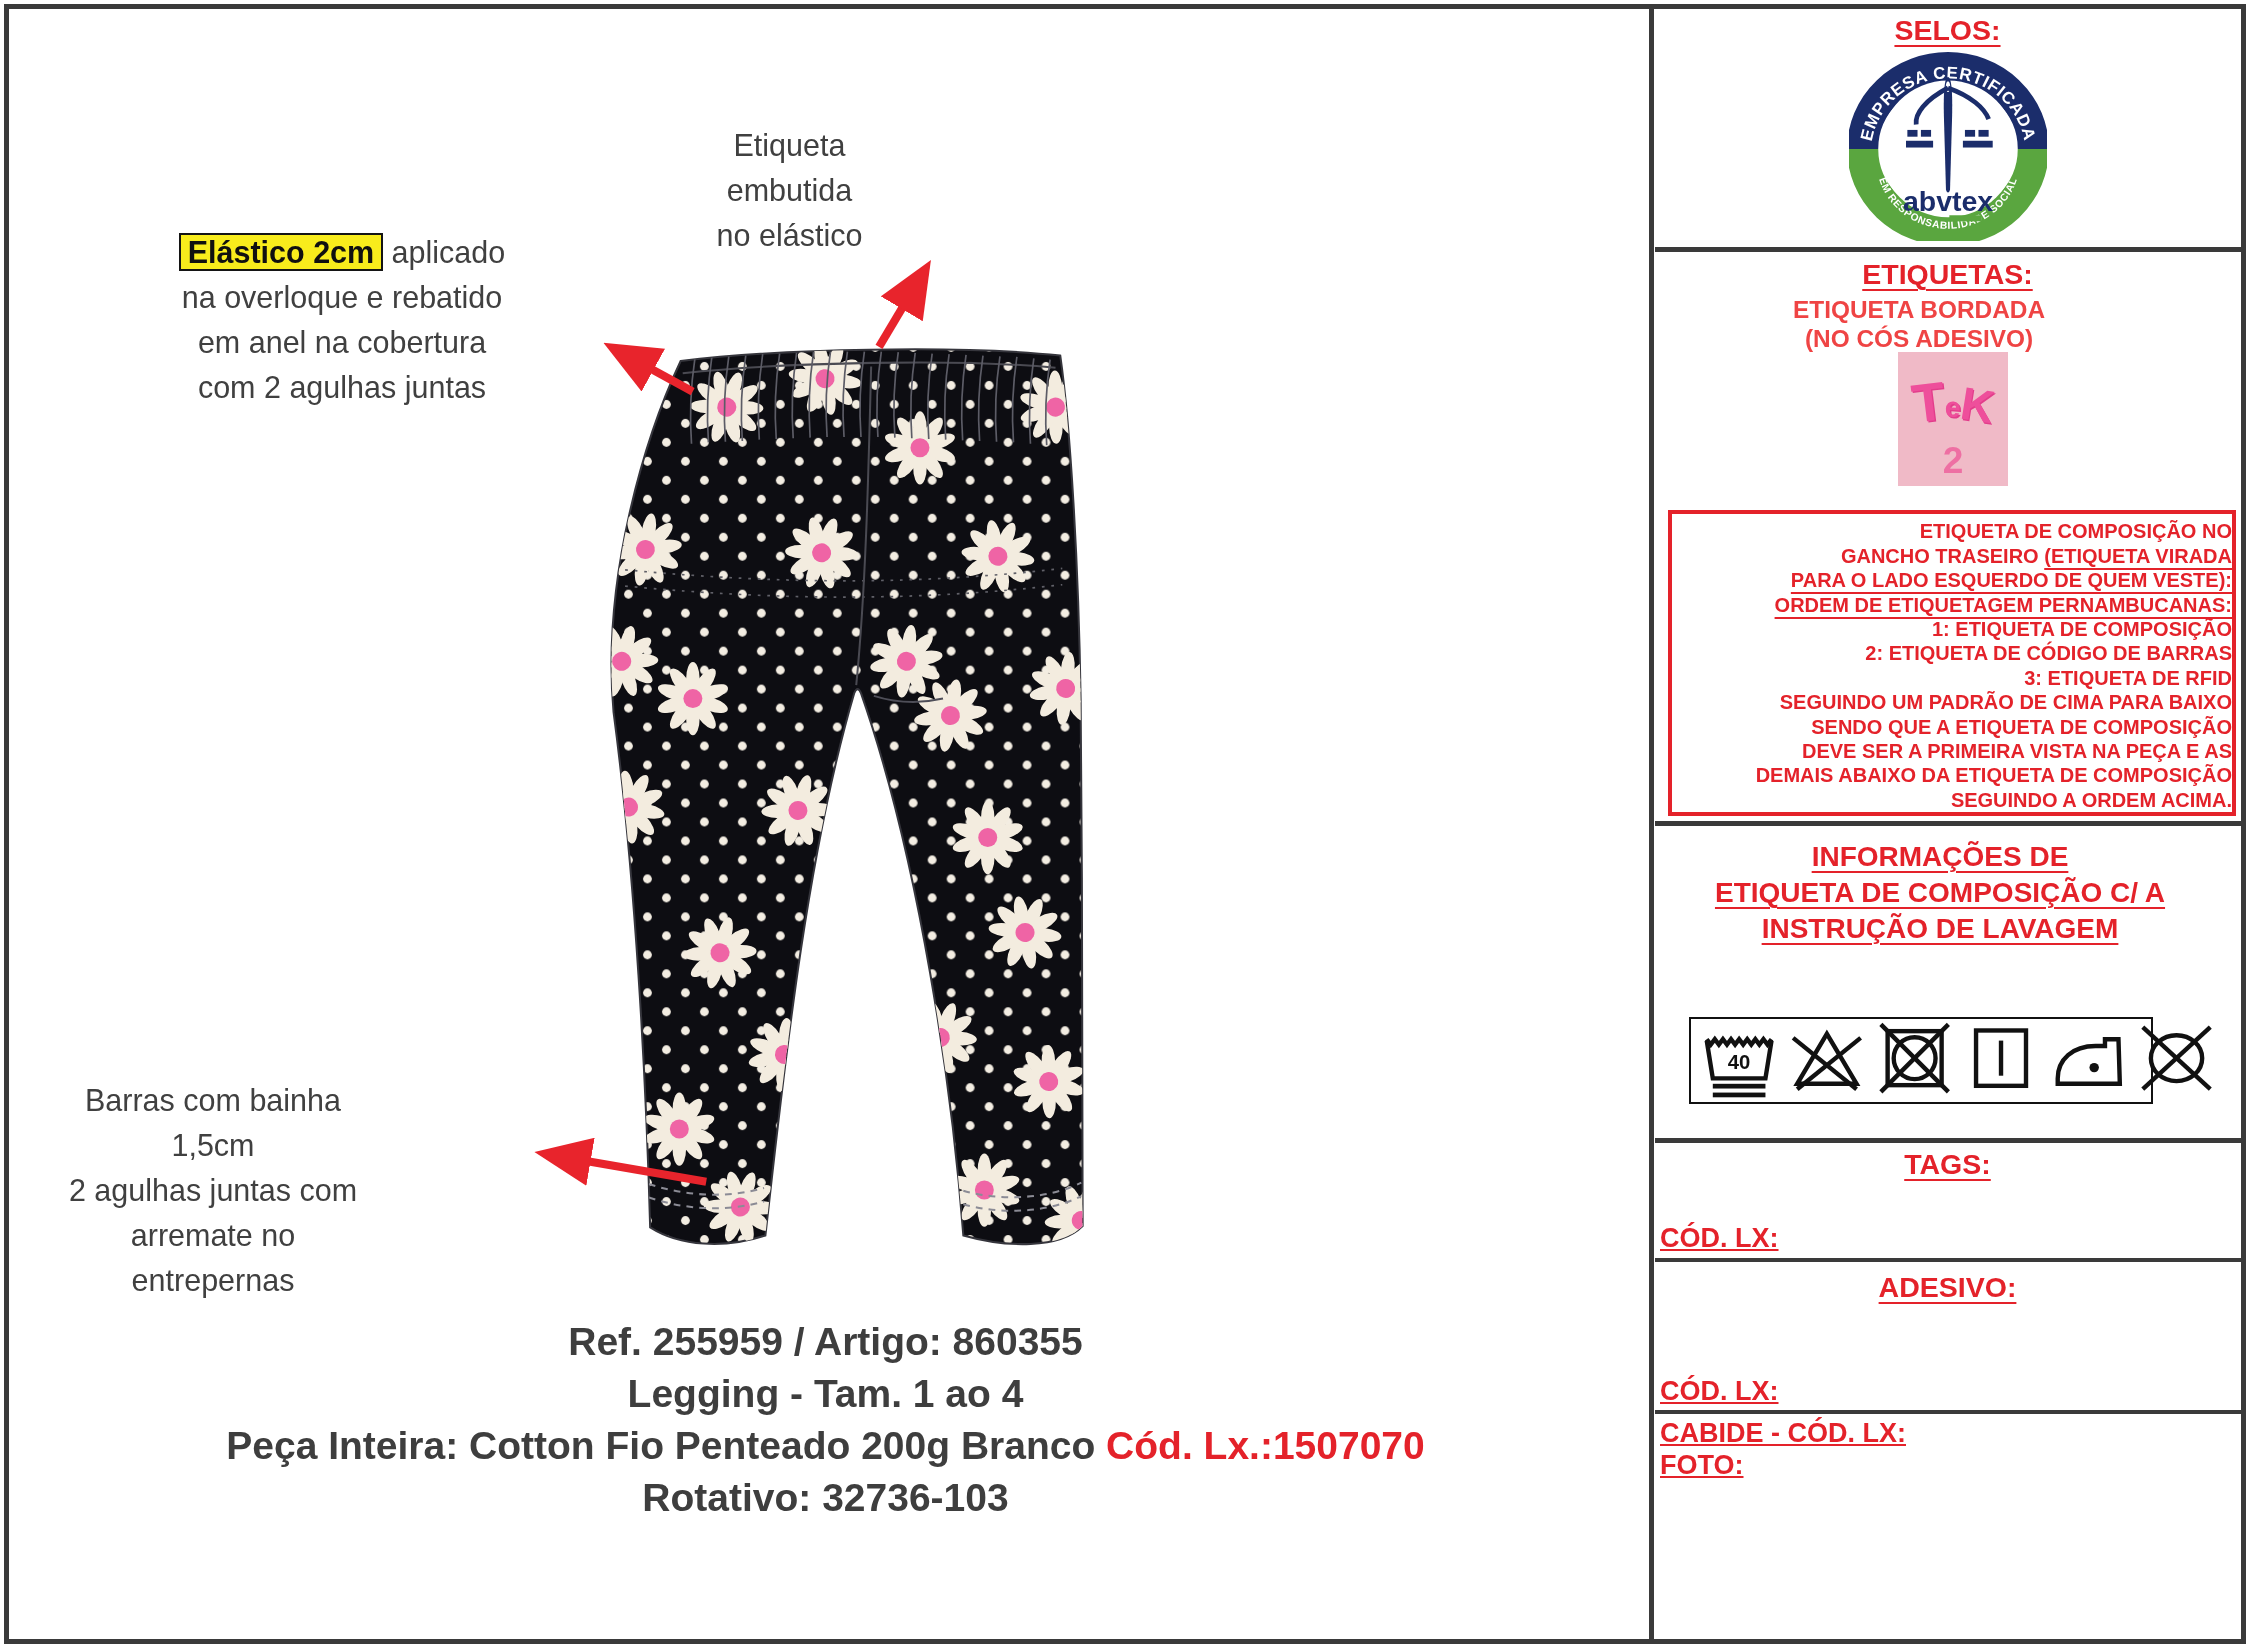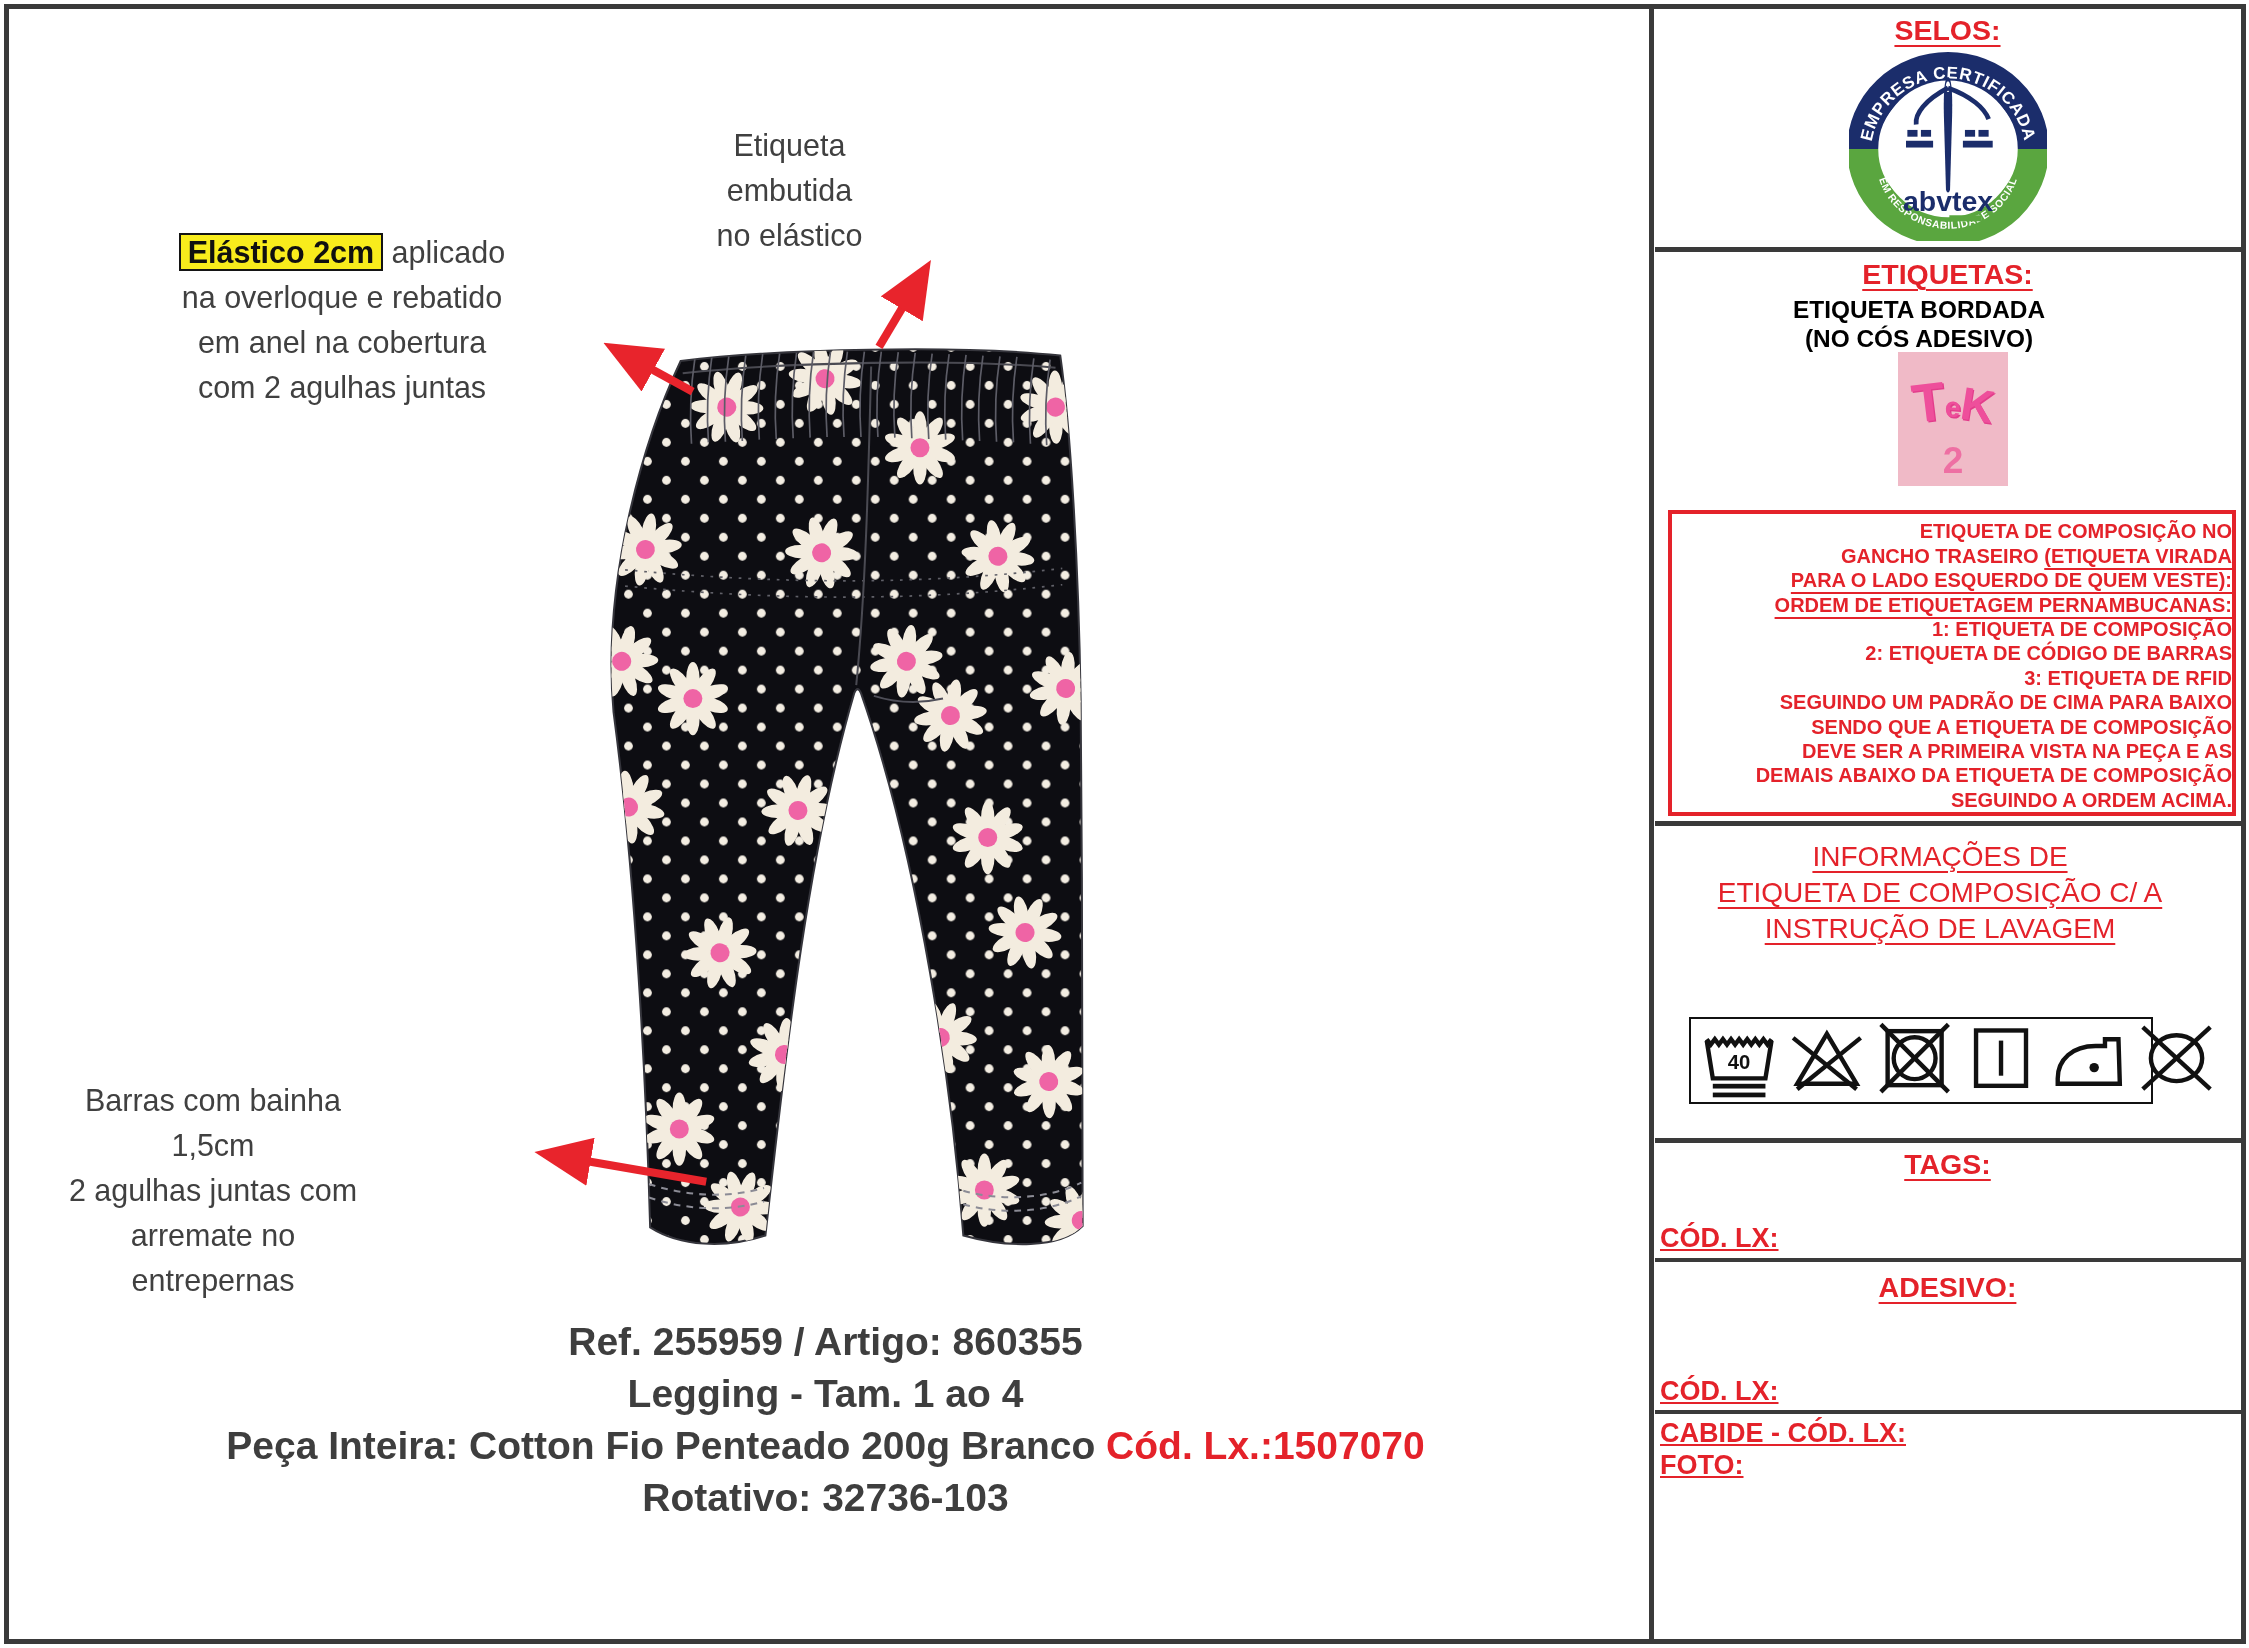--- a/index.html
+++ b/index.html
@@ -8,27 +8,27 @@
   .frameline{position:absolute;background:#3a3a3a;}
   .ann{position:absolute;color:#404040;font-size:30.5px;line-height:45px;text-align:center;}
   .hl{background:#f8ec1c;border:2.7px solid #141414;font-weight:700;color:#101010;padding:0 6.8px;}
   .prod{position:absolute;left:0;top:1316px;width:1651px;text-align:center;font-weight:700;
         font-size:39px;line-height:52px;color:#3e3e3e;}
   .red{color:#e4222a;}
   .redh{position:absolute;color:#e4222a;font-weight:700;font-size:28.5px;text-align:center;
         left:1654px;width:587px;}
   .redh u, .u{text-decoration:underline;text-decoration-thickness:2px;text-underline-offset:4.7px;}
   .redleft{position:absolute;left:1660px;color:#e4222a;font-weight:700;font-size:27px;text-decoration:underline;}
-  .darksub{position:absolute;left:1654px;width:530px;text-align:center;color:#000000;
+  .darksub{position:absolute;left:1654px;width:530px;text-align:center;color:#ef4444;
         font-weight:700;font-size:24.4px;line-height:30px;}
   .redbox{position:absolute;left:1668px;top:510px;width:568px;height:306px;
         border:4.1px solid #e4222a;box-sizing:border-box;text-align:right;
         color:#e4222a;font-weight:700;font-size:20px;line-height:24.4px;padding-top:5.4px;}
   .infoh{position:absolute;left:1654px;top:839px;width:572px;text-align:center;color:#e4222a;
-        font-weight:400;font-size:28px;line-height:36px;}
+        font-weight:700;font-size:28px;line-height:36px;}
   .carebox{position:absolute;left:1689px;top:1017px;width:464px;height:87px;
         border:2.7px solid #111;box-sizing:border-box;background:#fff;}
   .tekbox{position:absolute;left:1898px;top:352px;width:110px;height:134px;background:#f0bac7;}
   .tek{position:absolute;width:100%;top:19px;text-align:center;color:#ee4f9b;font-weight:700;}
   .tek span{display:inline-block;text-shadow:1.4px 1.4px 0 #e23d8b;}
   .tek .t{font-size:54px;transform:rotate(-7deg);}
   .tek .e{font-size:28.5px;transform:translateY(-4.1px) rotate(4deg);}
   .tek .k{font-size:46px;transform:rotate(9deg);}
   .teknum{position:absolute;width:100%;bottom:4.1px;text-align:center;color:#ee6fa3;font-size:37px;font-weight:700;}
 </style>

